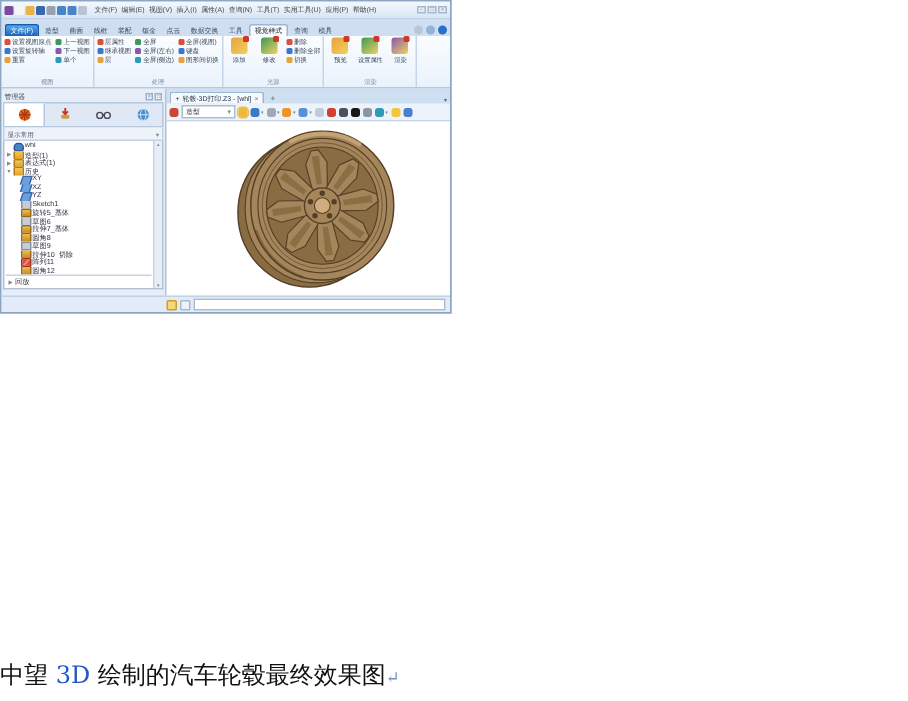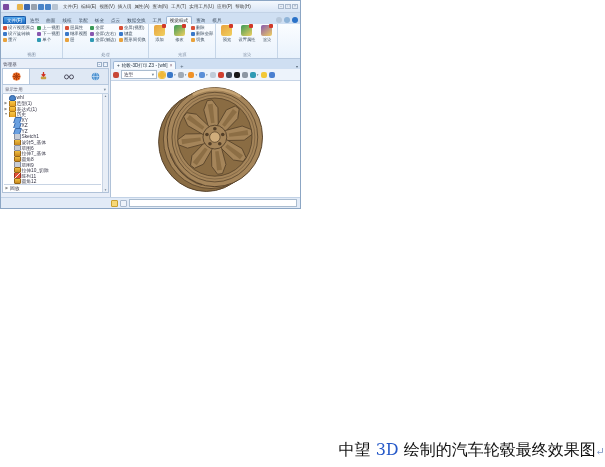--- a/index.html
+++ b/index.html
@@ -90,21 +90,21 @@
   .viewport svg{position:absolute;left:50%;top:50%;transform:translate(-46%,-50%);}
 
   
   .statusbar{height:10px;flex:0 0 10px;background:#e2ebf7;border-top:1px solid #c2d2e6;display:flex;
              align-items:center;gap:2px;padding:0 3px 0 110px;}
   .stico{width:7px;height:7px;border:1px solid #a8b8cc;background:#eef3fa;box-sizing:border-box;border-radius:1px;}
   .stico.hot{background:#f6d878;border-color:#c8a030;}
   .stinput{flex:1;height:6px;background:#fff;border:1px solid #aabccf;}
 
   
-  .caption{position:absolute;left:0;top:440px;width:605px;text-align:right;
+  .caption{position:absolute;left:0;top:440px;width:605px;text-align:left;
            font-family:"DejaVu Serif","Liberation Serif",serif;font-size:16px;color:#111;}
   .caption .hl{color:#2458c8;}
   .caption .ret{color:#7a92c0;font-size:11px;}
 </style>
 </head>
 <body>
 
 <div class="stage">
   <div id="grid">
   <div class="panel p1">

